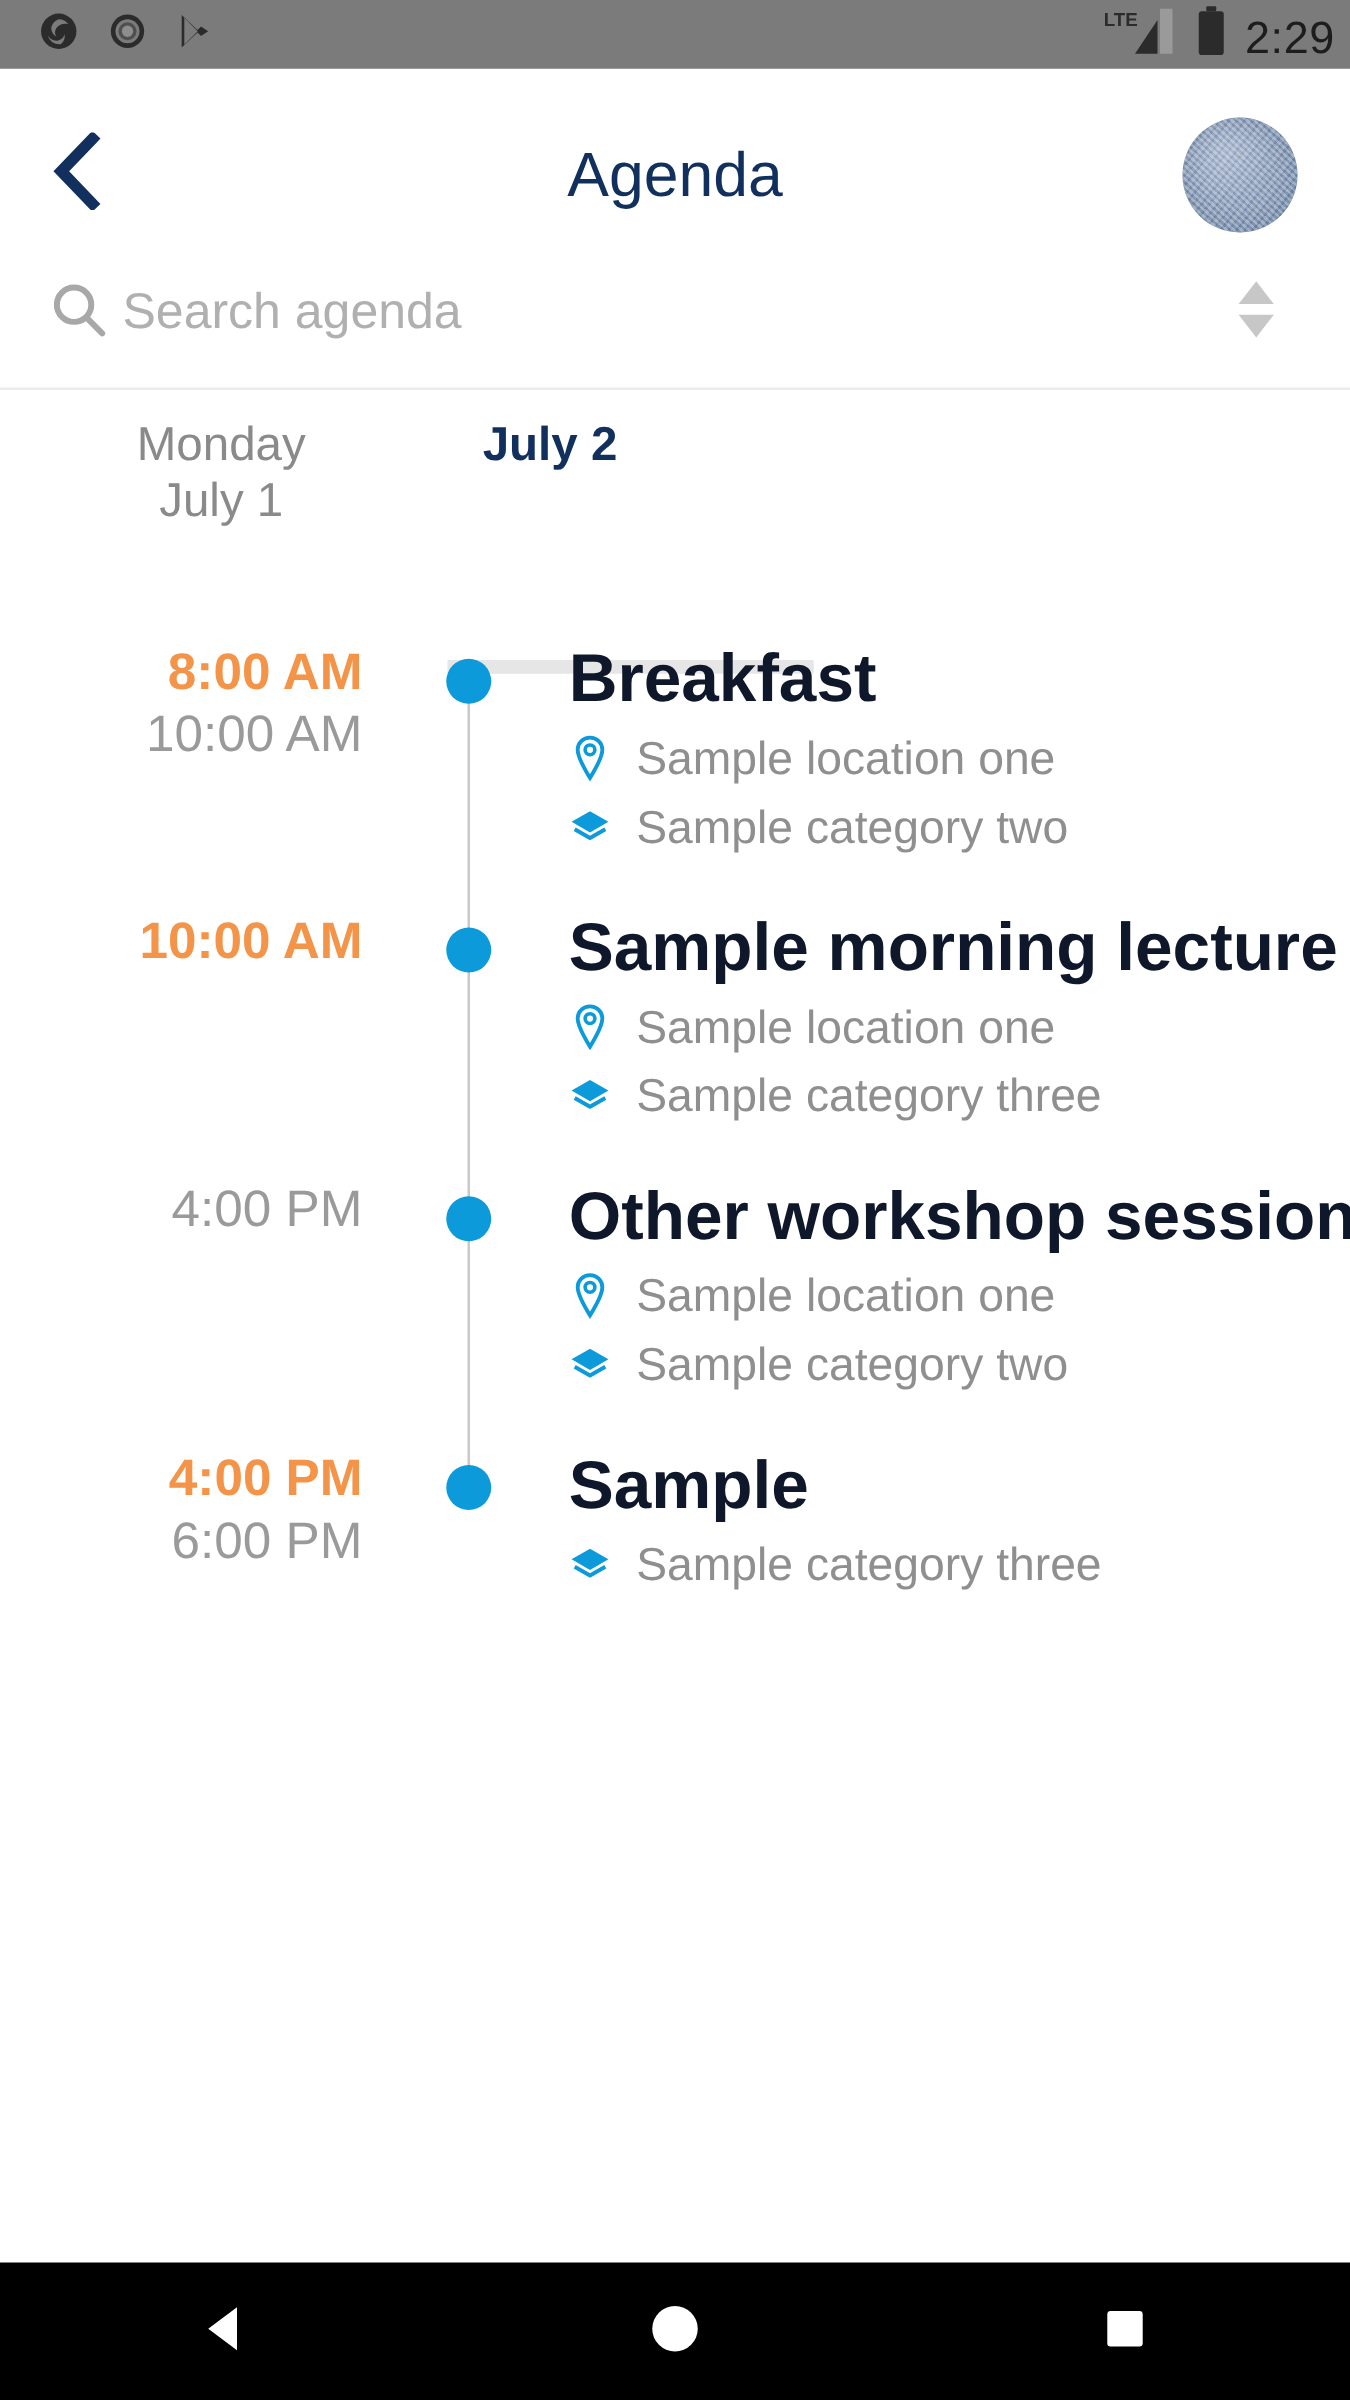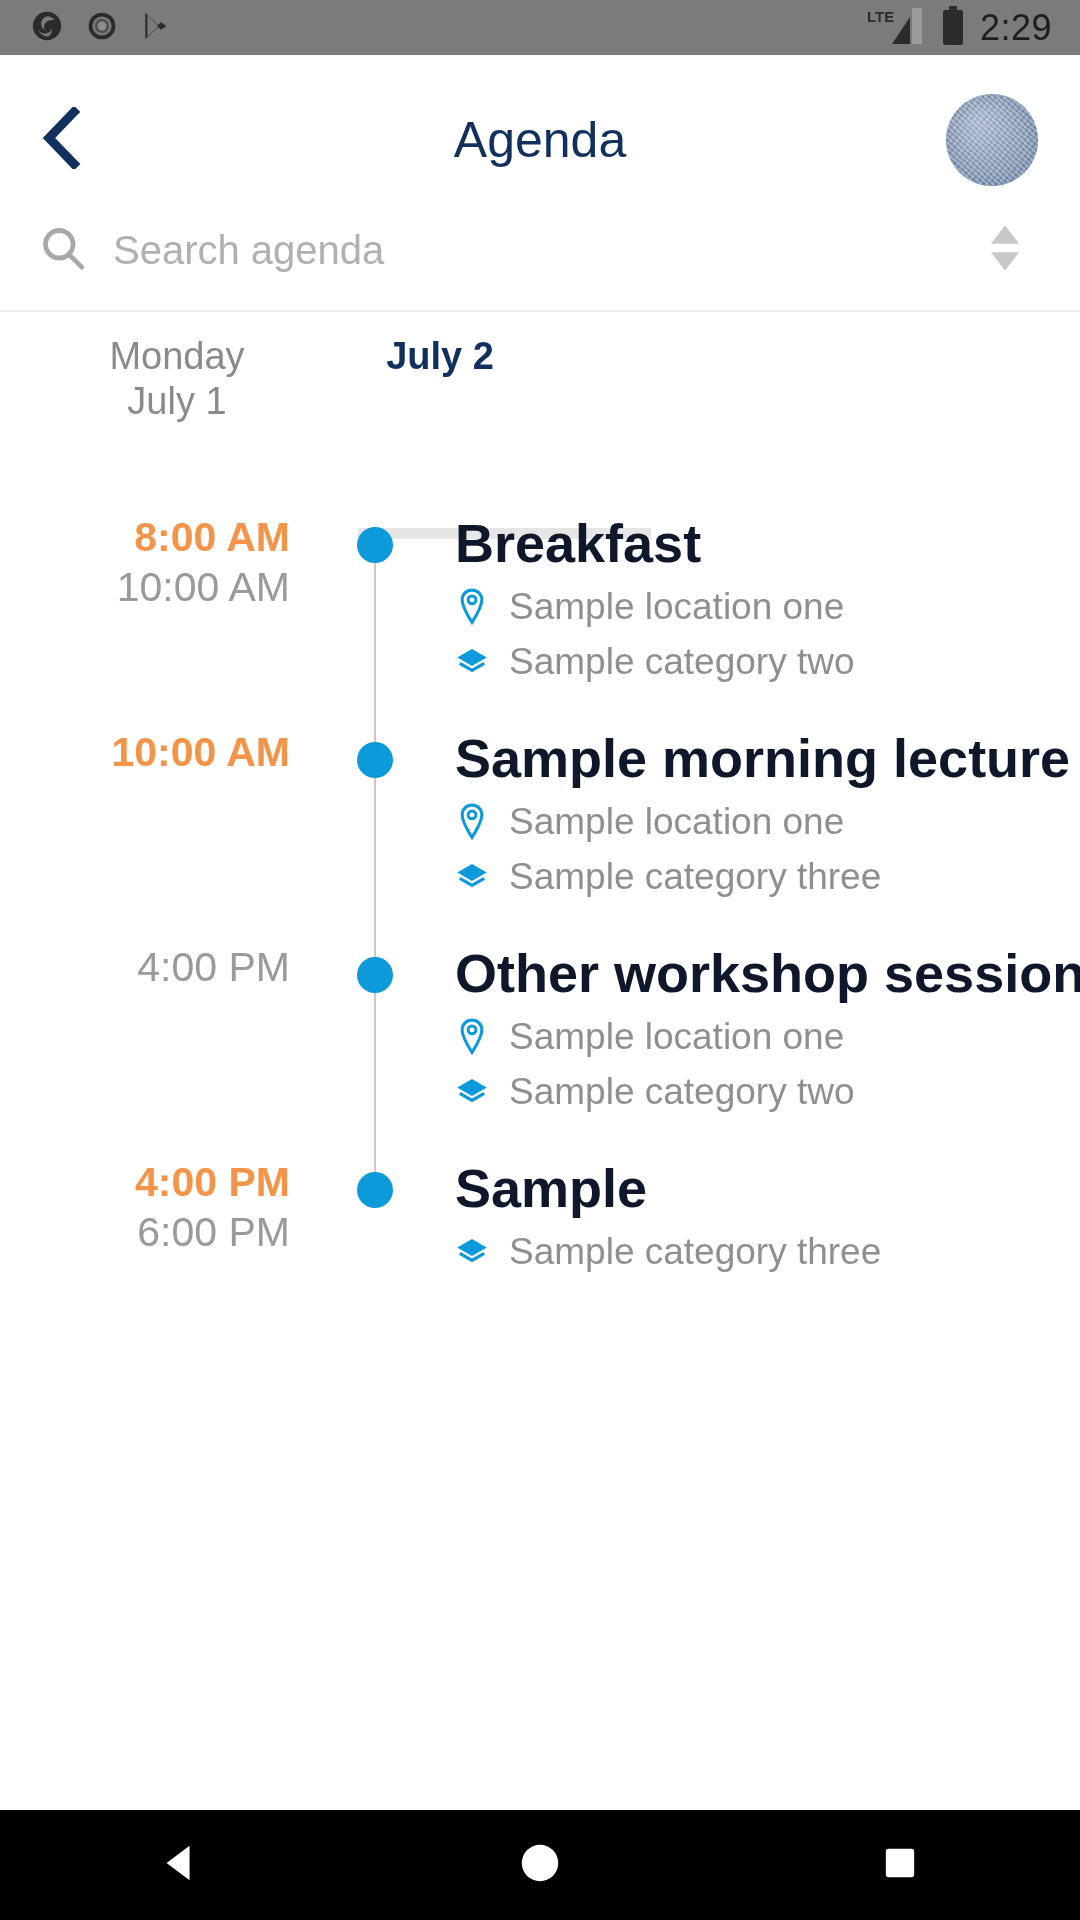--- a/index.html
+++ b/index.html
@@ -10,21 +10,21 @@
     overflow:hidden;
   }
   #app { position:relative; width:1080px; height:1920px; background:#fff; }
 
   
   .statusbar{
     position:absolute; top:0; left:0; width:1080px; height:55px;
     background:#7b7b7b; display:flex; align-items:center;
   }
   .sb-left{ display:flex; align-items:center; gap:22px; padding-left:30px; }
-  .sb-right{ margin-left:auto; display:flex; align-items:center; gap:14px; padding-right:28px; }
+  .sb-right{ margin-left:auto; display:flex; align-items:flex-end; gap:14px; padding-right:12px; }
   .sb-time{ color:#1d1d1d; font-size:36px; letter-spacing:.5px; }
 
   
   .header{
     position:absolute; top:55px; left:0; width:1080px; height:135px;
     background:#fff; display:flex; align-items:center;margin-top:17px;
   }
   .back-btn{
     position:absolute; left:22px; top:50%; transform:translateY(-50%);
     width:80px; height:80px; display:flex; align-items:center; justify-content:center;
@@ -49,21 +49,21 @@
     mix-blend-mode:overlay;
   }
 
   
   .searchbar{
     position:absolute; top:190px; left:0; width:1080px; height:120px;
     display:flex; align-items:center;
   }
   .search-icon{ position:absolute; left:38px; top:50%; transform:translateY(-50%); }
   .search-input{
-    position:absolute; left:113px; top:50%; transform:translateY(-50%);
+    position:absolute; left:98px; top:50%; transform:translateY(-50%);
     border:none; outline:none; background:transparent;
     font-family:"Liberation Sans", sans-serif;
     font-size:40px; color:#4a4a4a; width:620px;
   }
   .search-input::placeholder{ color:#b0b0b0; }
   .sort-icon{ position:absolute; right:52px; top:50%; transform:translateY(-50%); }
   .divider{
     position:absolute; top:310px; left:0; width:1080px; height:2px; background:#ececec;
   }
 

